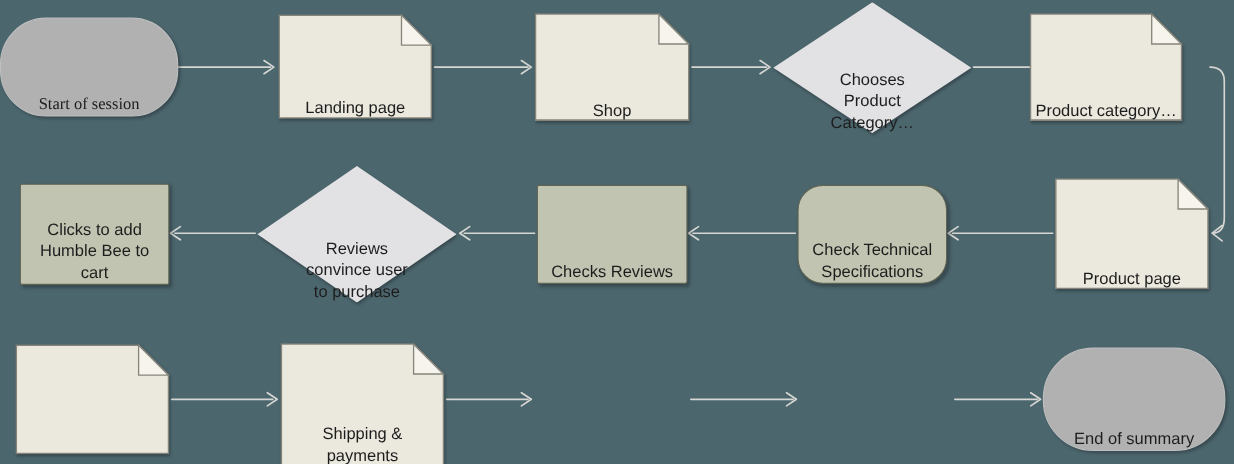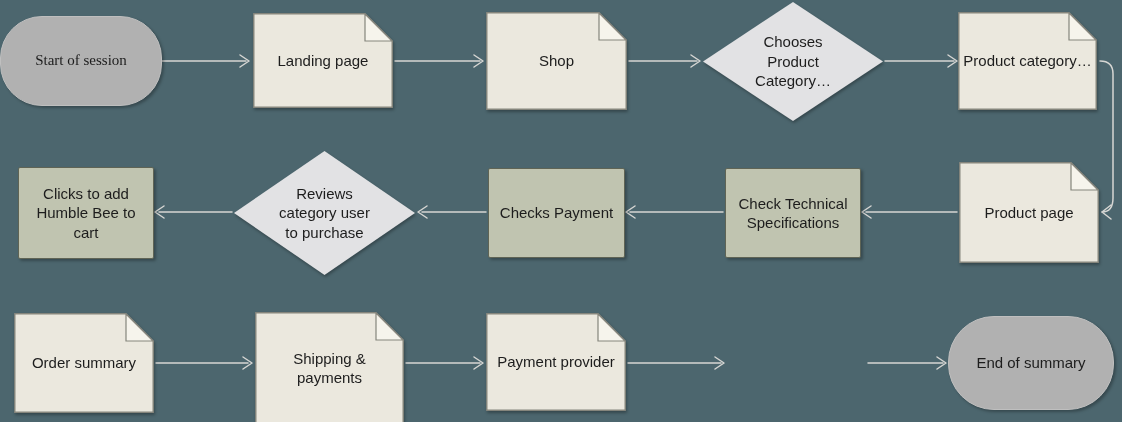--- a/index.html
+++ b/index.html
@@ -18,21 +18,21 @@
   }
   .arrow{
     stroke:var(--arrow,#d6d6d3);
     stroke-width:1.5;
     fill:none;
     stroke-linecap:round;
     stroke-linejoin:round;
   }
   .node{
     position:absolute;z-index:2;
-    display:flex;align-items:center;justify-content:center;
+    display:flex;align-items:flex-end;justify-content:center;
     text-align:center;
     color:var(--text,#1d1d1d);
     font-size:15px;line-height:1.3;
   }
   .lbl{
     position:relative;z-index:1;
     white-space:pre-line;
     padding:0 4px;
   }
   .shape{
@@ -134,73 +134,65 @@
     <span class="lbl">Shop</span>
   </div>
   <div class="node decision" style="left:703px;top:2px;width:180px;height:119px;">
       <svg class="shape" width="180" height="119">
         <polygon points="90,0 180,59.5 90,119 0,59.5" style="fill:var(--decision-fill)"></polygon>
       </svg>
     <span class="lbl">Chooses
 Product
 Category…</span>
   </div>
-  <div class="node doc" style="left:958px;top:12px;width:139px;height:98px;">
+  <div class="node doc" style="left:936px;top:12px;width:139px;height:98px;">
       <svg class="shape" width="139" height="98">
         <path d="M0.8,0.8 H111 L138.2,28 V97.2 H0.8 Z" style="fill:var(--doc-fill);stroke:var(--doc-stroke);stroke-width:1.4"></path>
         <path d="M111,1 V28 H138 Z" style="fill:var(--fold-fill);stroke:var(--doc-stroke);stroke-width:1.2"></path>
       </svg>
     <span class="lbl">Product category…</span>
   </div>
 
   <div class="node doc" style="left:959px;top:162px;width:140px;height:101px;">
       <svg class="shape" width="140" height="101">
         <path d="M0.8,0.8 H112 L139.2,28 V100.2 H0.8 Z" style="fill:var(--doc-fill);stroke:var(--doc-stroke);stroke-width:1.4"></path>
         <path d="M112,1 V28 H139 Z" style="fill:var(--fold-fill);stroke:var(--doc-stroke);stroke-width:1.2"></path>
       </svg>
     <span class="lbl">Product page</span>
   </div>
-  <div class="node process" style="left:725px;top:168px;width:134px;height:88px;">
+  <div class="node process" style="left:725px;top:168px;width:134px;height:88px;border-radius:23px;">
     <span class="lbl">Check Technical
 Specifications</span>
   </div>
   <div class="node process" style="left:488px;top:168px;width:135px;height:88px;">
-    <span class="lbl">Checks Payment</span>
+    <span class="lbl">Checks Reviews</span>
   </div>
   <div class="node decision" style="left:234px;top:151px;width:181px;height:124px;">
       <svg class="shape" width="181" height="124">
         <polygon points="90.5,0 181,62 90.5,124 0,62" style="fill:var(--decision-fill)"></polygon>
       </svg>
     <span class="lbl">Reviews
-category user
+convince user
 to purchase</span>
   </div>
   <div class="node process" style="left:18px;top:167px;width:134px;height:90px;">
     <span class="lbl">Clicks to add
 Humble Bee to cart</span>
   </div>
 
   <div class="node doc" style="left:14px;top:313px;width:140px;height:100px;">
       <svg class="shape" width="140" height="100">
         <path d="M0.8,0.8 H112 L139.2,28 V99.2 H0.8 Z" style="fill:var(--doc-fill);stroke:var(--doc-stroke);stroke-width:1.4"></path>
         <path d="M112,1 V28 H139 Z" style="fill:var(--fold-fill);stroke:var(--doc-stroke);stroke-width:1.2"></path>
       </svg>
-    <span class="lbl">Order summary</span>
   </div>
   <div class="node doc" style="left:255px;top:312px;width:149px;height:112px;">
       <svg class="shape" width="149" height="112">
         <path d="M0.8,0.8 H121 L148.2,28 V111.2 H0.8 Z" style="fill:var(--doc-fill);stroke:var(--doc-stroke);stroke-width:1.4"></path>
         <path d="M121,1 V28 H148 Z" style="fill:var(--fold-fill);stroke:var(--doc-stroke);stroke-width:1.2"></path>
       </svg>
     <span class="lbl">Shipping &amp; payments</span>
   </div>
-  <div class="node doc" style="left:486px;top:313px;width:140px;height:98px;">
-      <svg class="shape" width="140" height="98">
-        <path d="M0.8,0.8 H112 L139.2,28 V97.2 H0.8 Z" style="fill:var(--doc-fill);stroke:var(--doc-stroke);stroke-width:1.4"></path>
-        <path d="M112,1 V28 H139 Z" style="fill:var(--fold-fill);stroke:var(--doc-stroke);stroke-width:1.2"></path>
-      </svg>
-    <span class="lbl">Payment provider</span>
-  </div>
   <div class="node terminator" style="left:948px;top:316px;width:164px;height:92px;border-radius:46px;">
     <span class="lbl">End of summary</span>
   </div>
 
 </div>
 
 </body></html>

